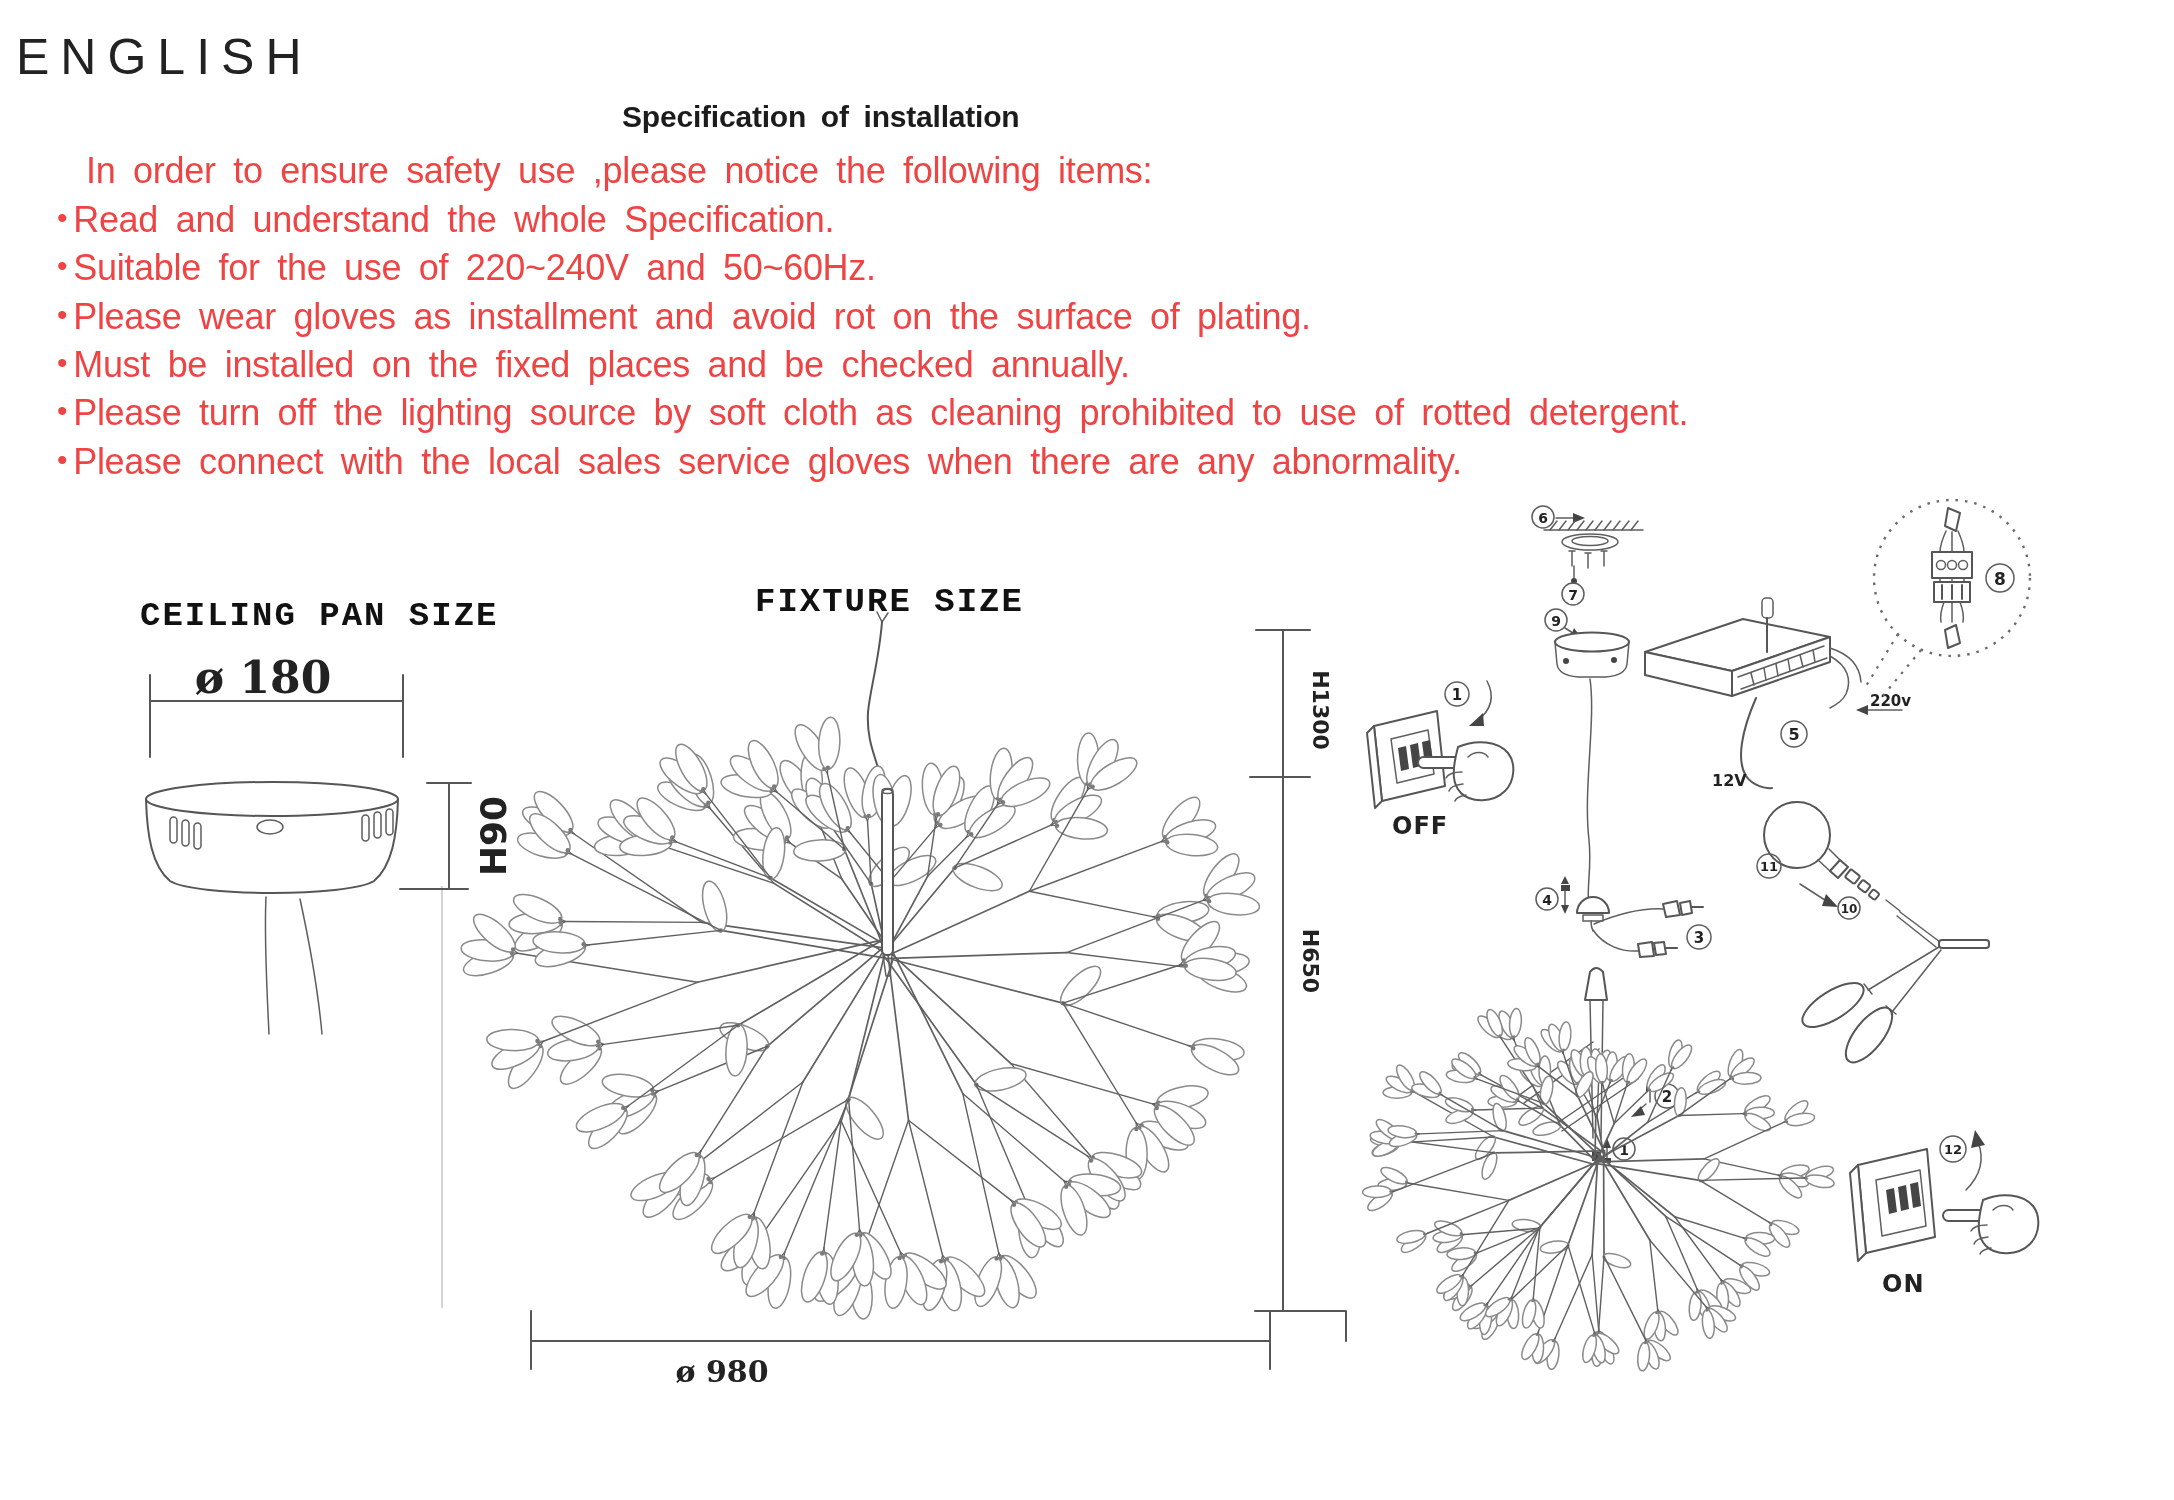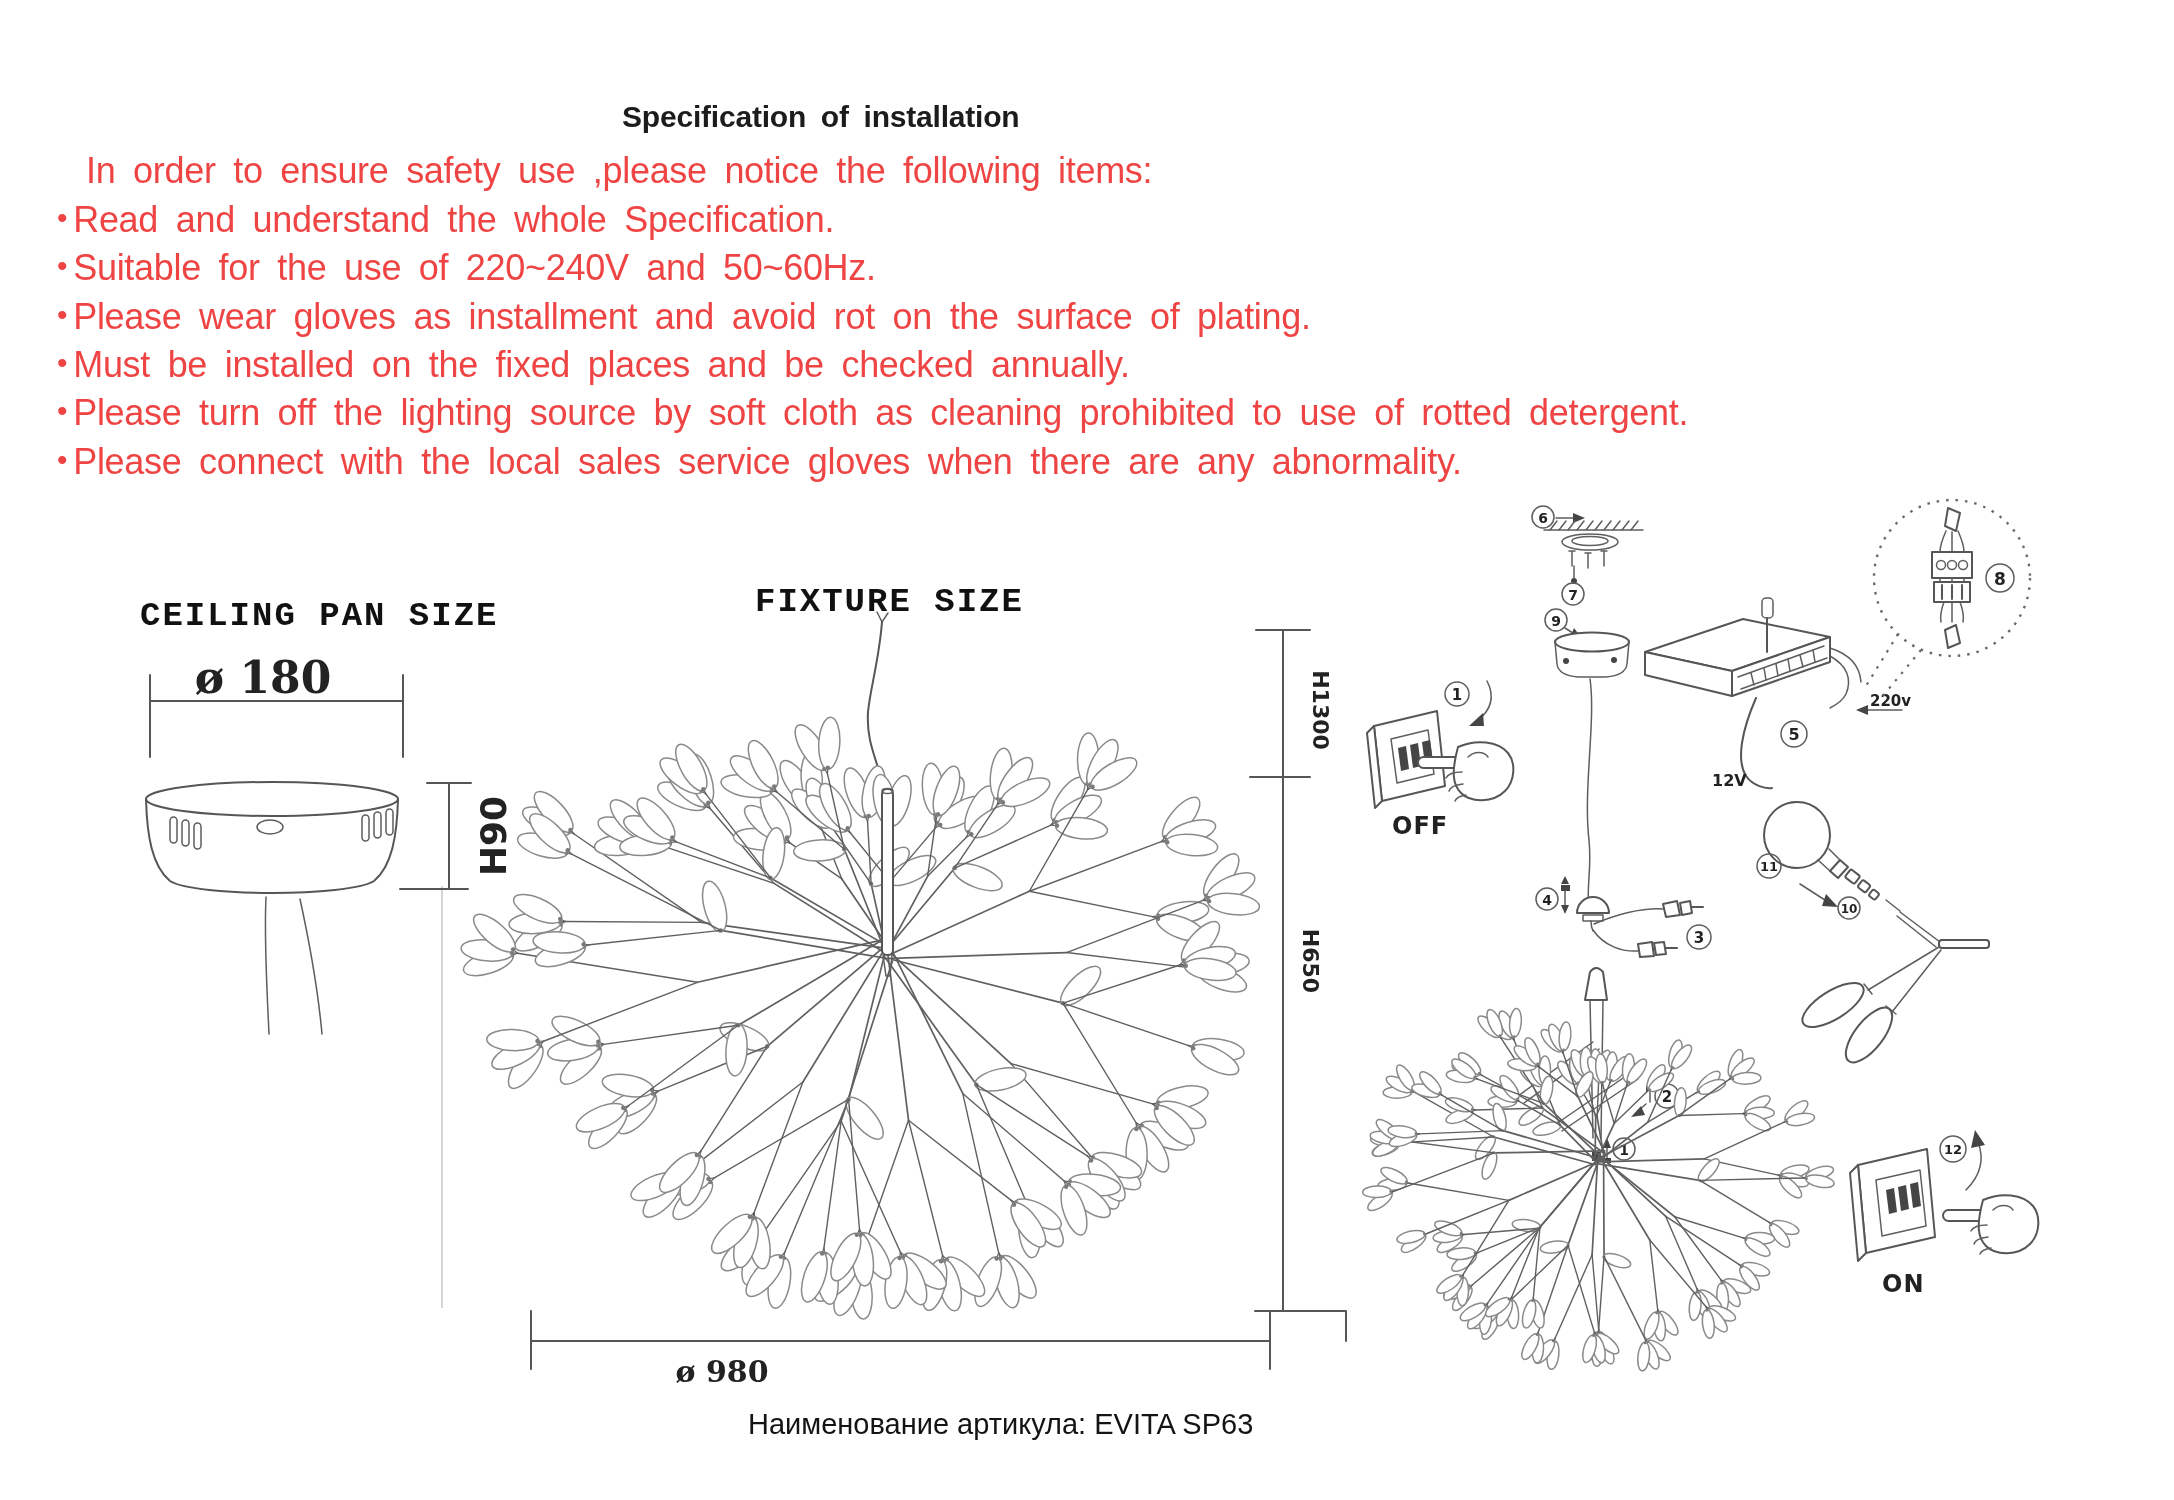--- a/index.html
+++ b/index.html
@@ -1181,20 +1181,21 @@
         <use href="#hand" transform="translate(525,453)"></use>
         <circle class="ln1" cx="1953" cy="1149" r="13"></circle>
         <text class="t-sans" x="1953" y="1154" font-size="13" text-anchor="middle">12</text>
         <path class="ln1" d="M1966,1190 Q1988,1168 1978,1142"></path>
         <polygon class="dk" points="1971,1148 1975,1130 1985,1145"></polygon>
         <text class="t-sans" x="1882" y="1292" font-size="24" letter-spacing="1">ON</text>
       </g>
     </g>
   </svg>
 
+  <div class="abs lang" style="left:16px;top:28px;">ENGLISH</div>
   <div class="abs title" style="left:622px;top:100px;">Specification of installation</div>
   <div class="abs body-line" style="left:86px;top:150px;">In order to ensure safety use ,please notice the following items:</div>
 
   <div class="abs body-line bullet-row" style="left:57px;top:199px;">
     <span class="bullet-mark">•</span>
     <span>Read and understand the whole Specification.</span>
   </div>
   <div class="abs body-line bullet-row" style="left:57px;top:247px;">
     <span class="bullet-mark">•</span>
     <span>Suitable for the use of 220~240V and 50~60Hz.</span>
@@ -1212,14 +1213,13 @@
     <span>Please turn off the lighting source by soft cloth as cleaning prohibited to use of rotted detergent.</span>
   </div>
   <div class="abs body-line bullet-row" style="left:57px;top:441px;">
     <span class="bullet-mark">•</span>
     <span>Please connect with the local sales service gloves when there are any abnormality.</span>
   </div>
 
   <div class="abs mono-label" style="left:140px;top:583px;margin-top:14px;">CEILING PAN SIZE</div>
   <div class="abs mono-label" style="left:755px;top:583px;">FIXTURE SIZE</div>
 
-  <div class="abs caption" style="left:748px;top:1408px;">Наименование артикула: EVITA SP63</div>
 </div>
 
 </body></html>

